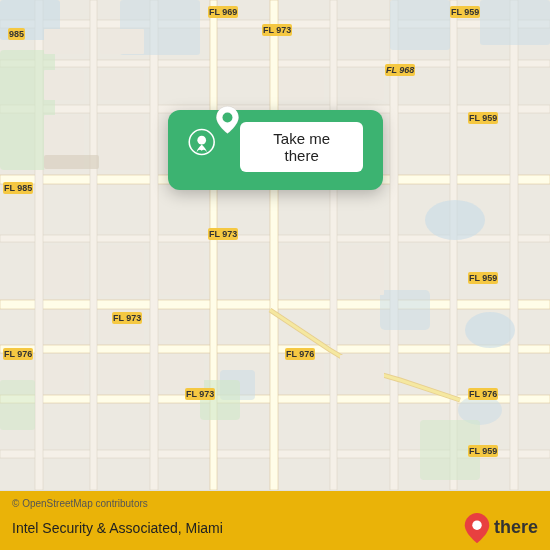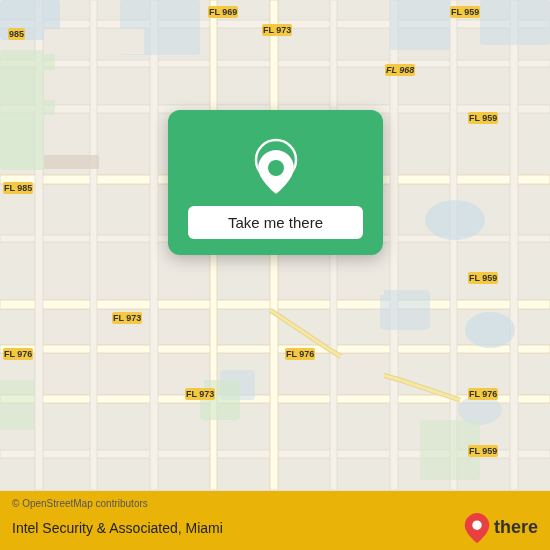--- a/index.html
+++ b/index.html
@@ -40,23 +40,23 @@
     }
 
     
     #popup-card {
       position: absolute;
       top: 110px;
       left: 168px;
       width: 215px;
       background: #3cb371;
       border-radius: 12px;
-      padding: 28px 20px 16px;
-      display: flex;
-      flex-direction: column;
+      padding: 10px 20px 16px;
+      display: flex;
+      flex-direction: row;
       align-items: center;
       box-shadow: 0 4px 16px rgba(0,0,0,0.25);
     }
 
     .pin-icon {
       width: 44px;
       height: 44px;
       margin-bottom: 10px;
     }
 

